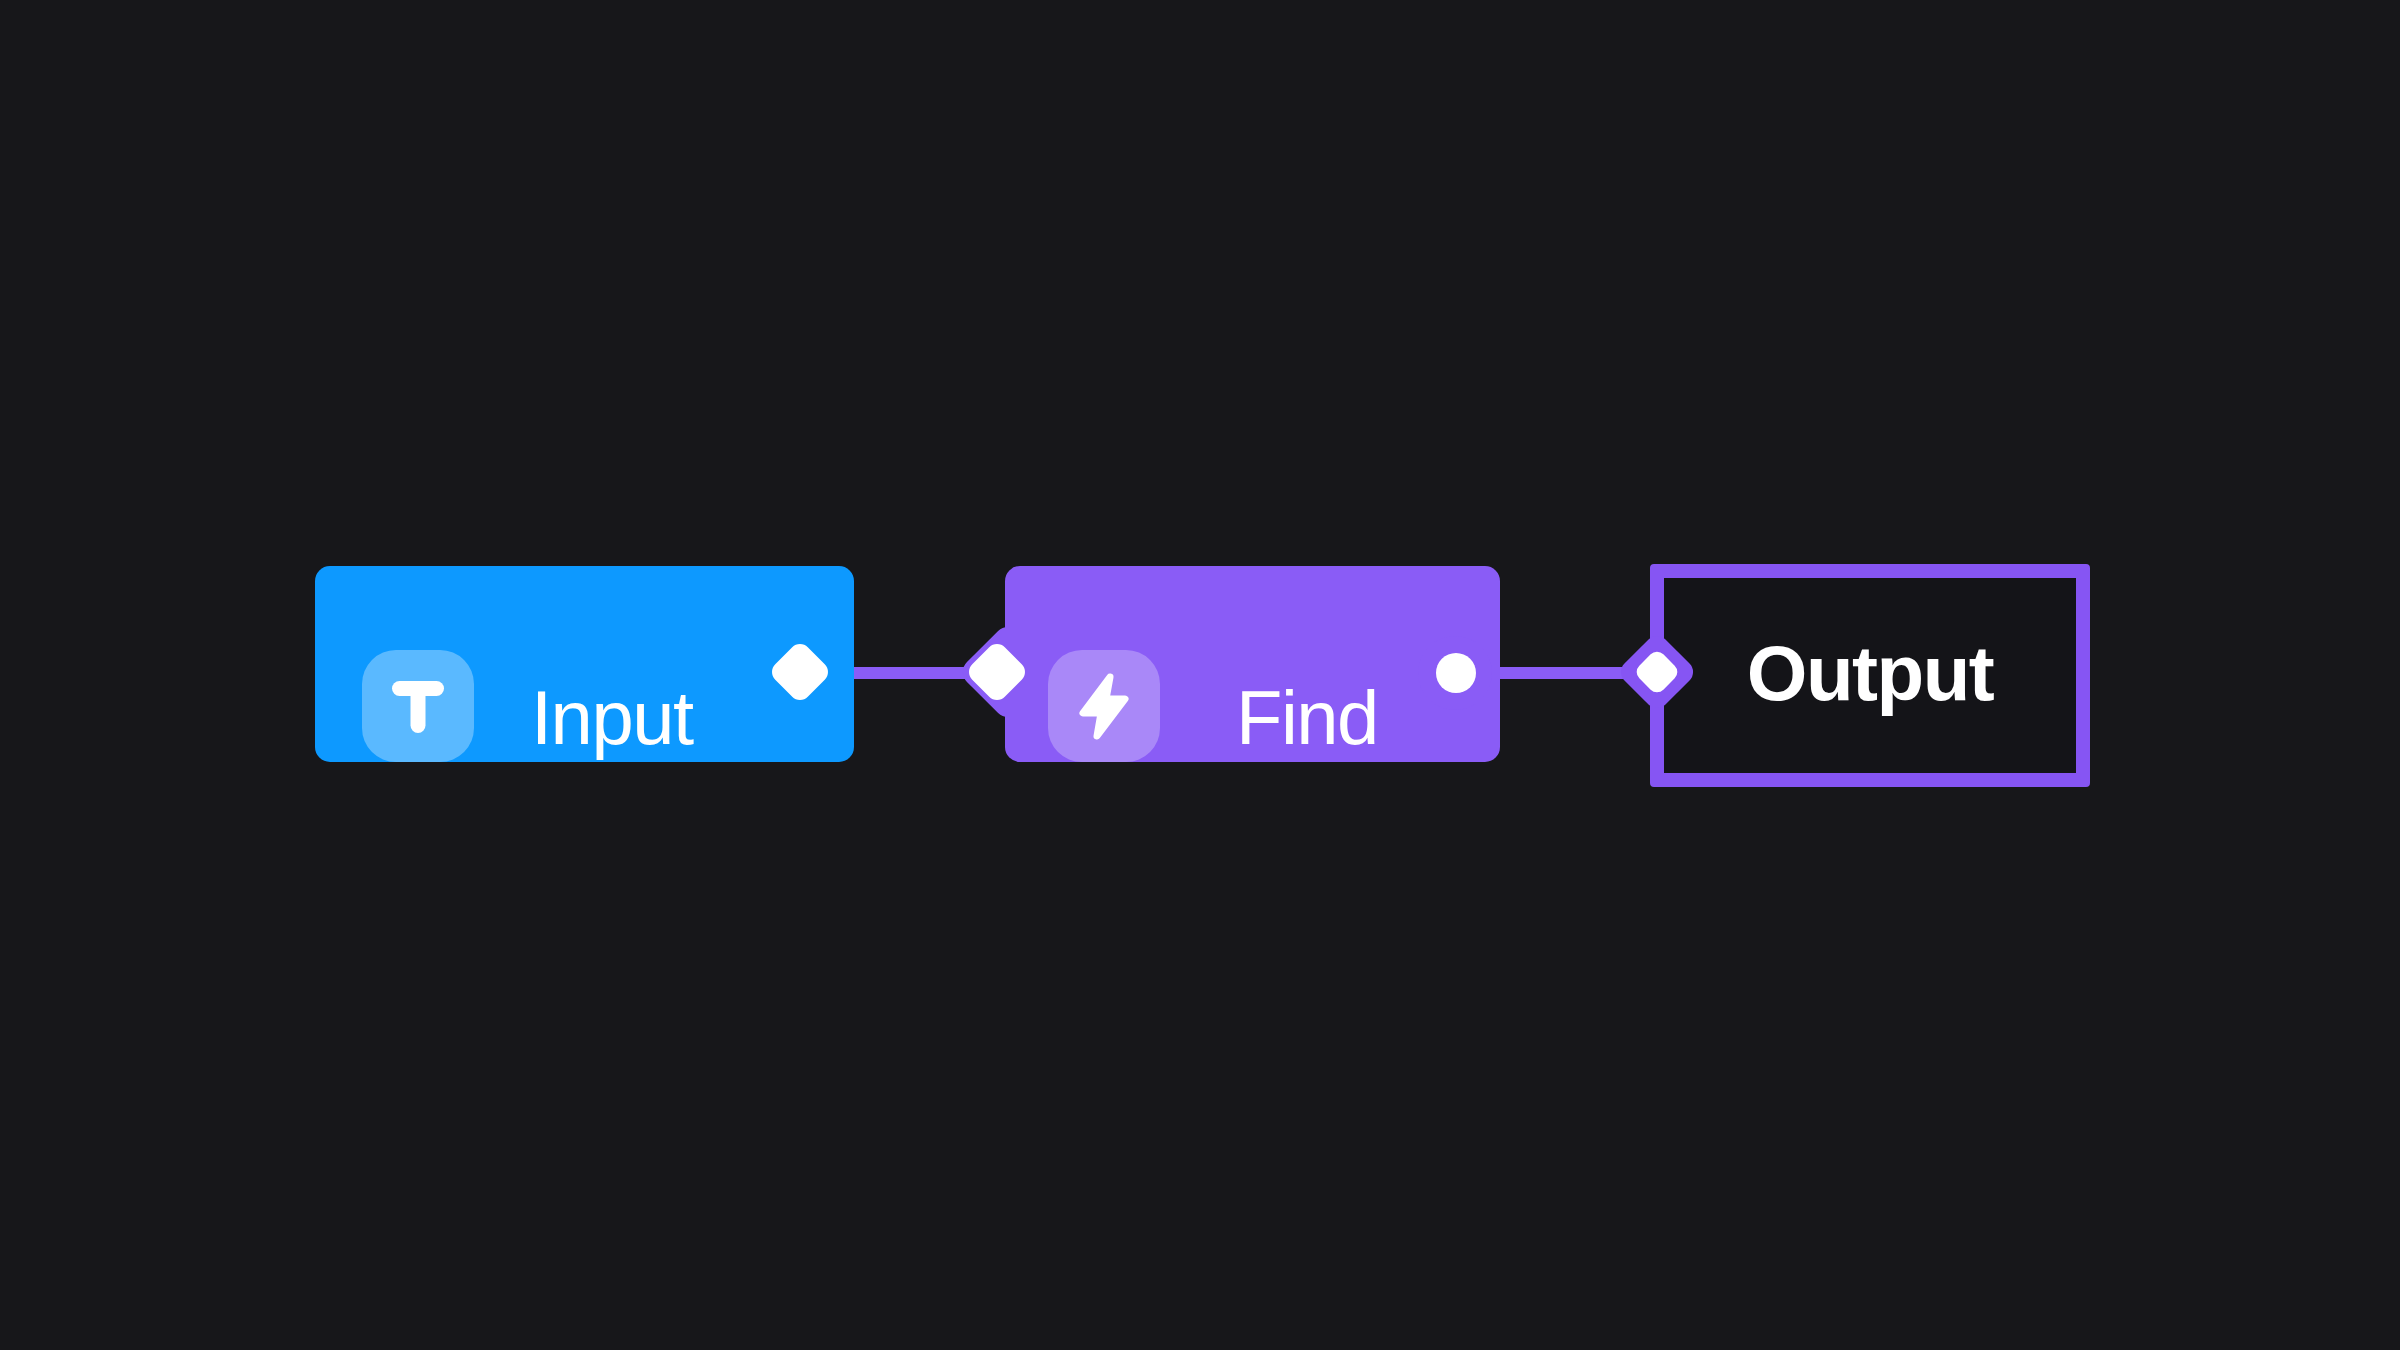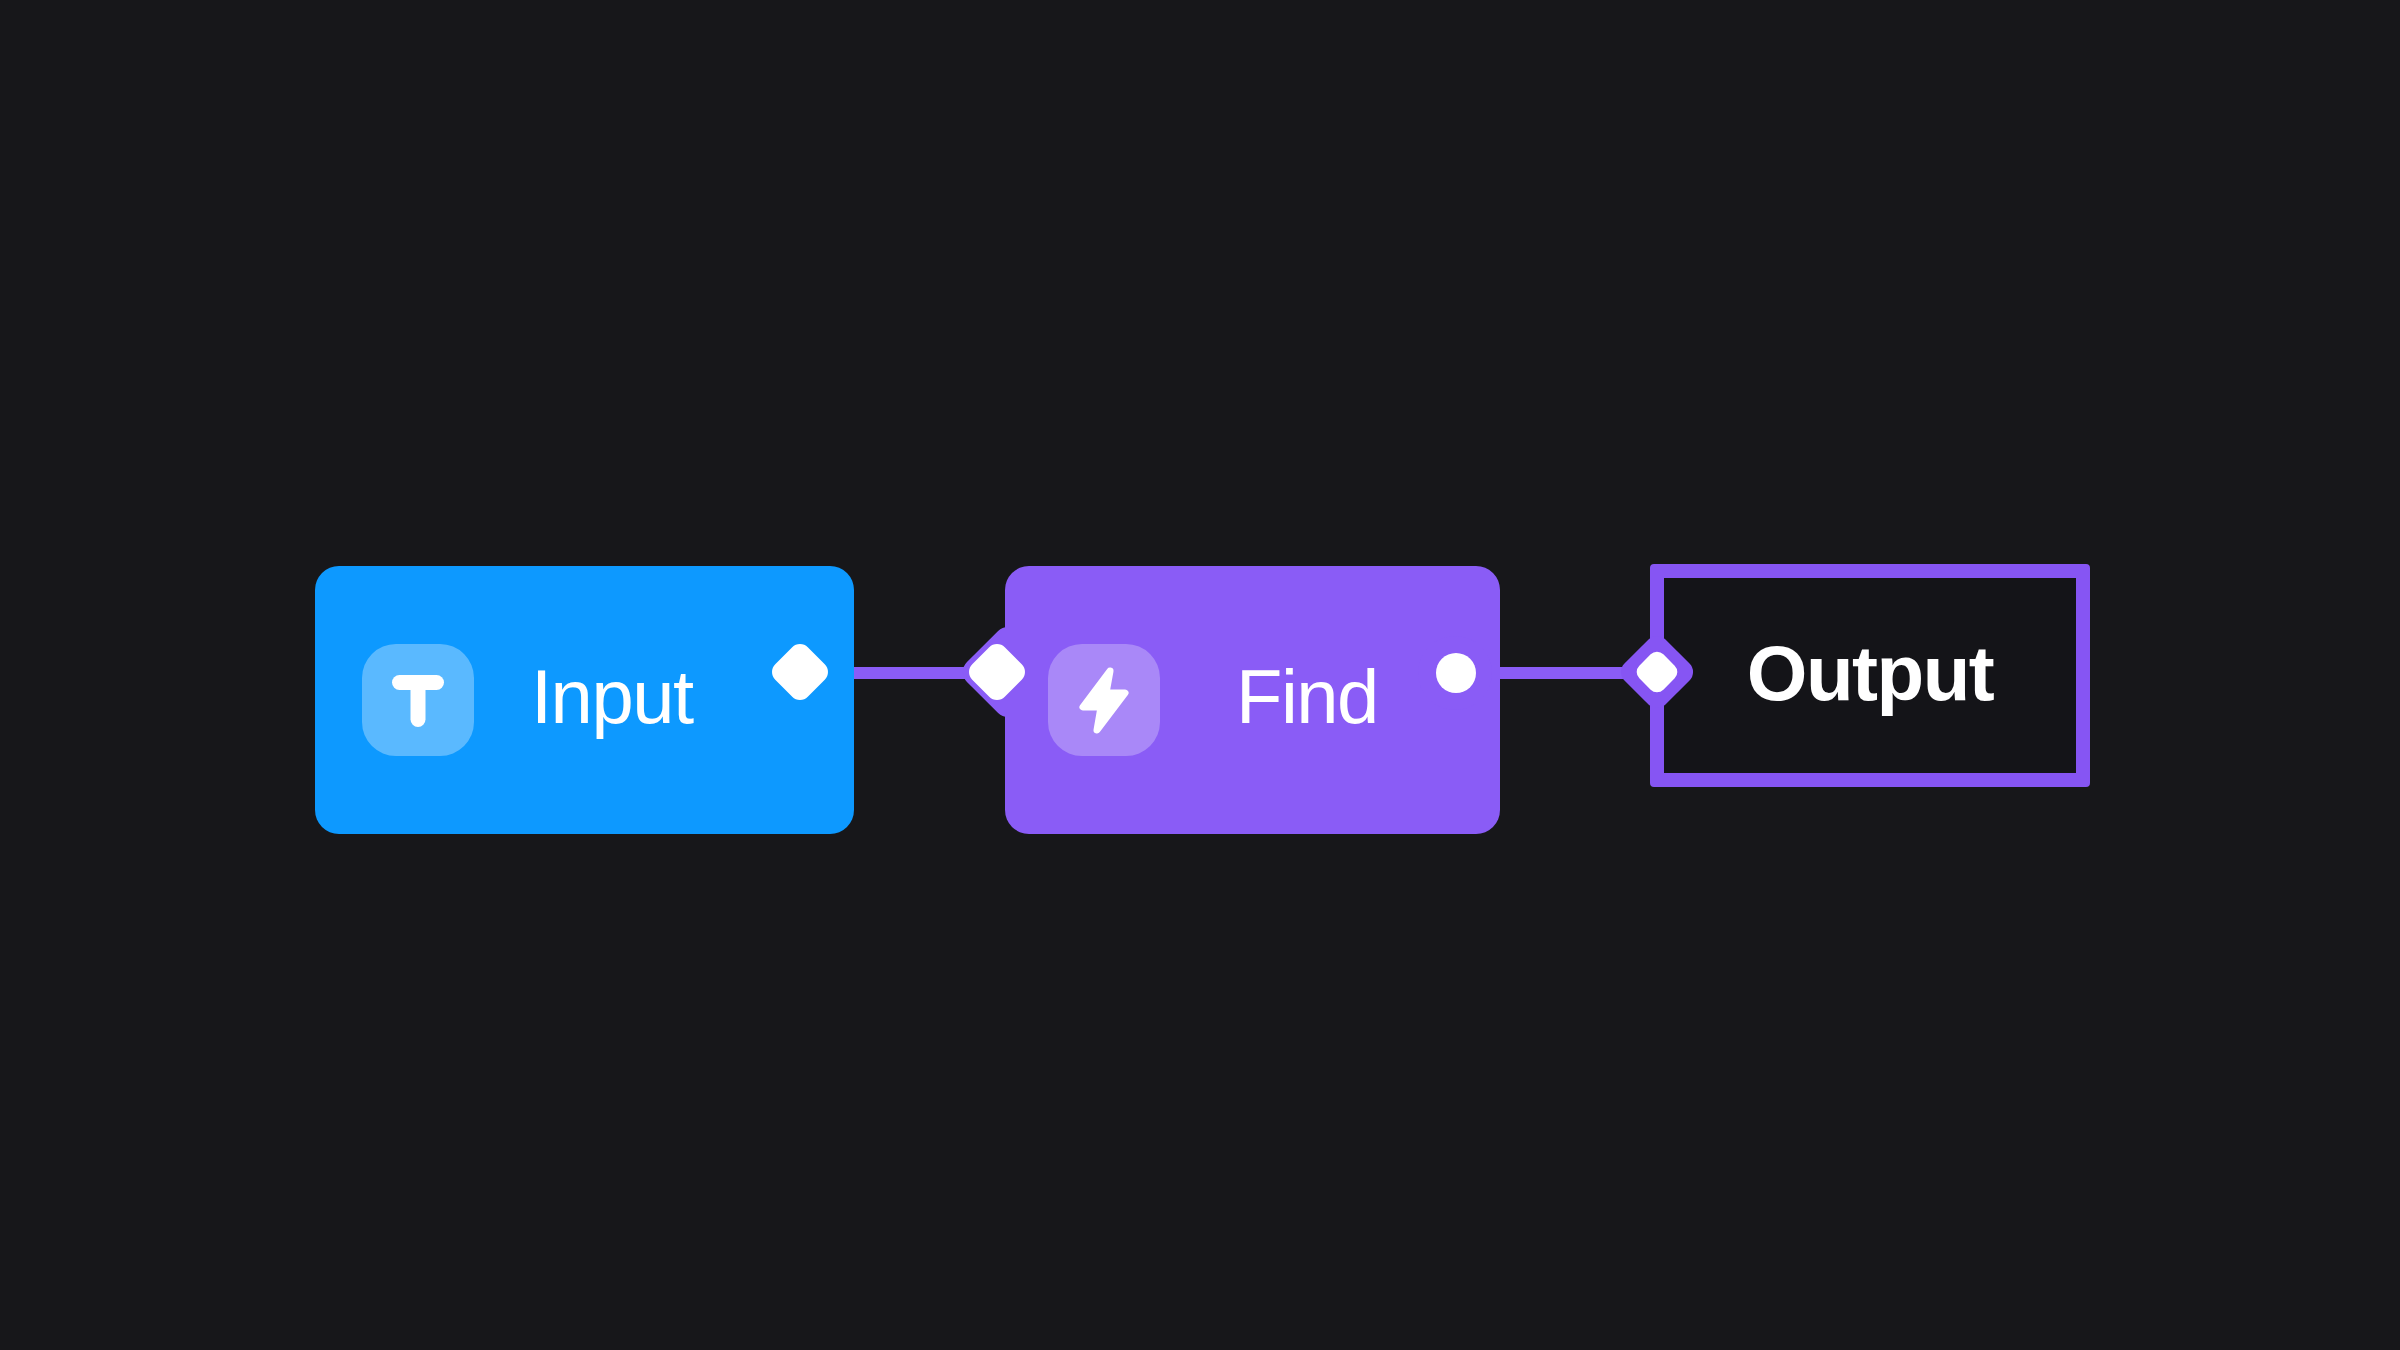--- a/index.html
+++ b/index.html
@@ -26,24 +26,24 @@
     border-radius: 6px;
     z-index: 1;
   }
   .edge-1 { left: 800px;  top: 667px; width: 212px; }
   .edge-2 { left: 1450px; top: 667px; width: 212px; }
 
   
   .node-body {
     position: absolute;
     top: 566px;
-    height: 268px;
-    border-radius: 24px;
+    height: 196px;
+    border-radius: 15px;
     display: flex;
-    align-items: center;
+    align-items: flex-end;
     z-index: 2;
   }
   .tip {
     position: absolute;
     width: 72px;
     height: 72px;
     border-radius: 14px;
     transform: rotate(45deg);
     z-index: 2;
   }

